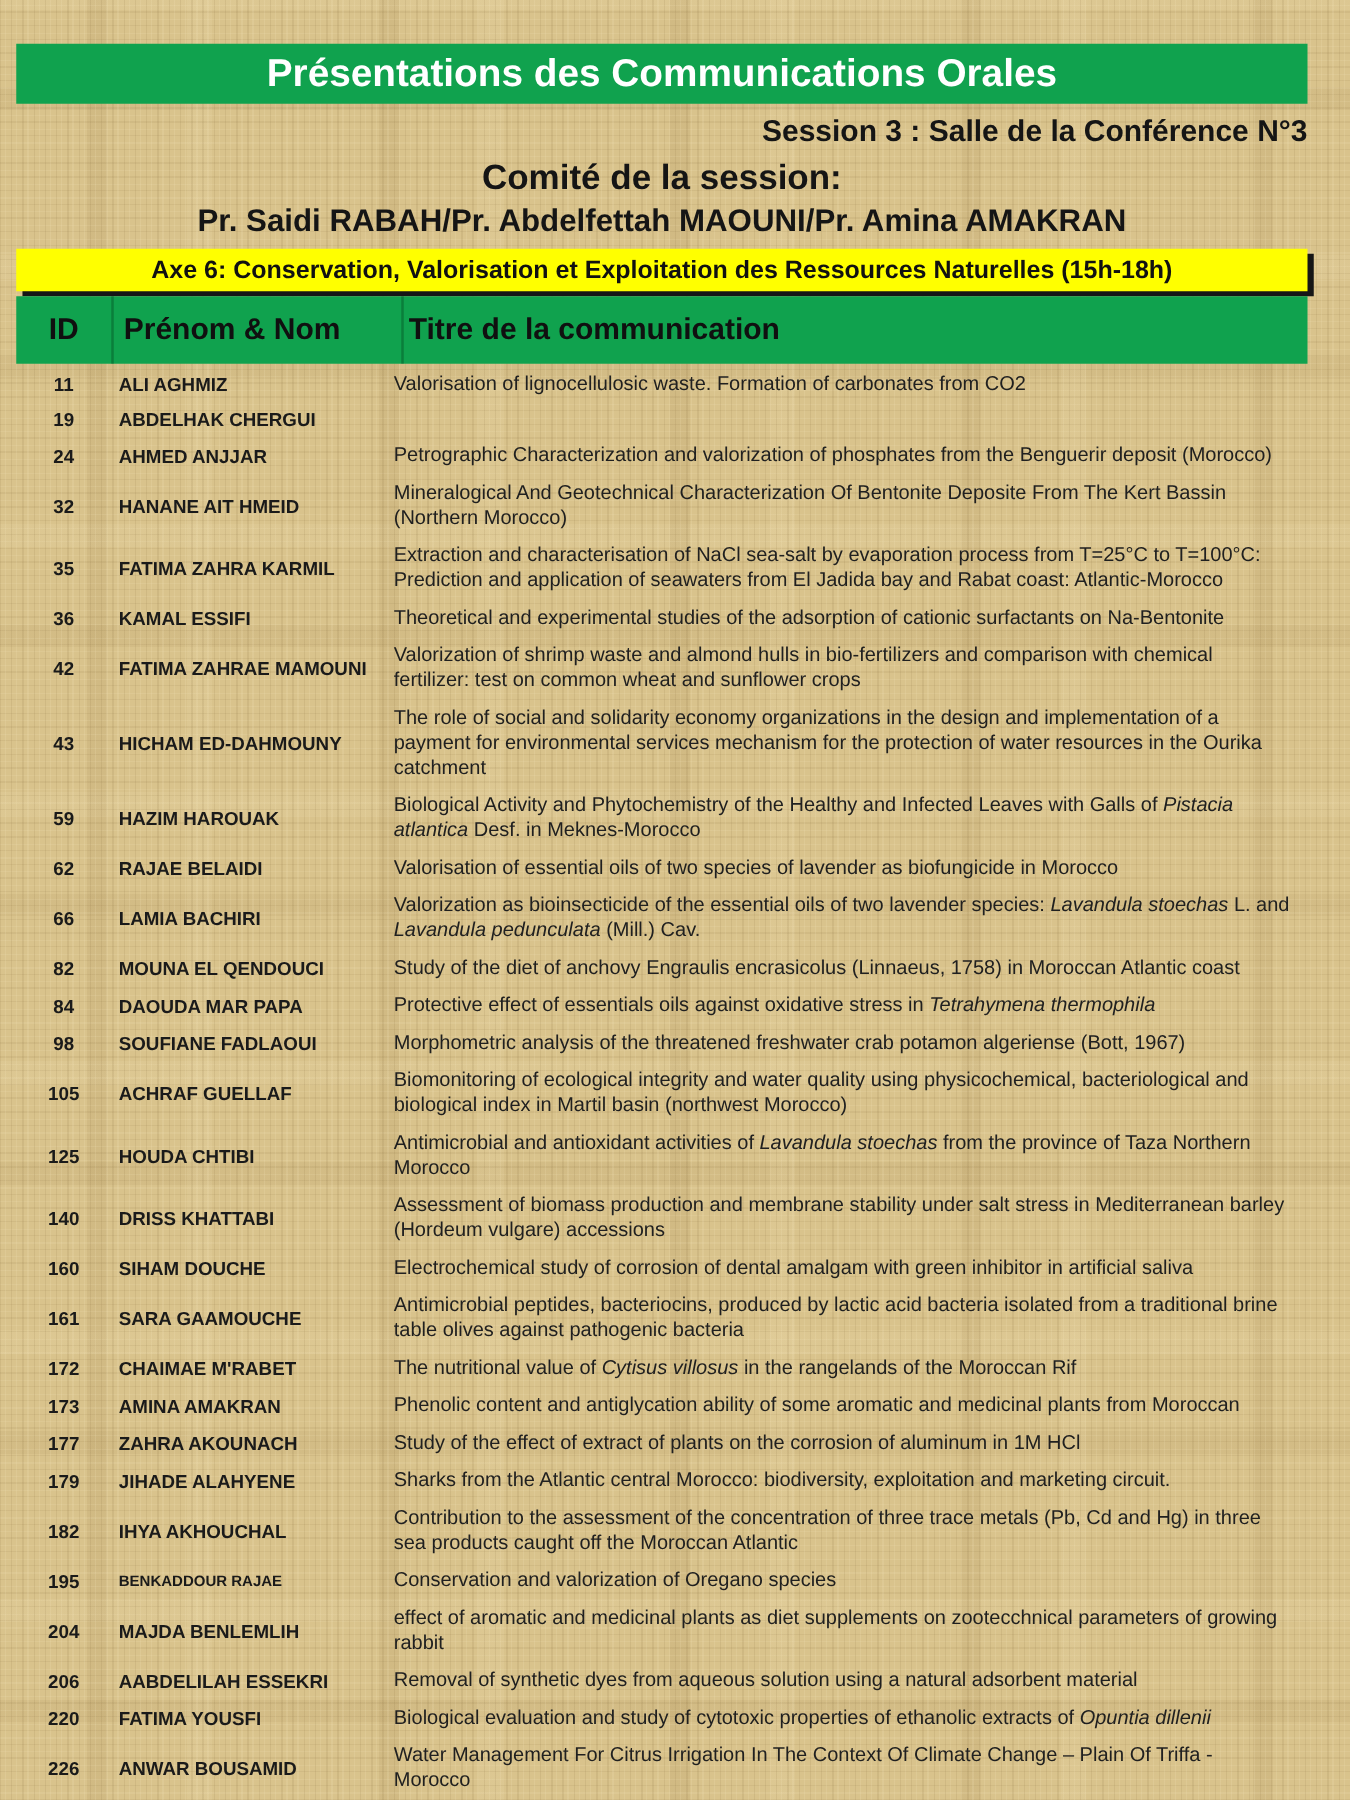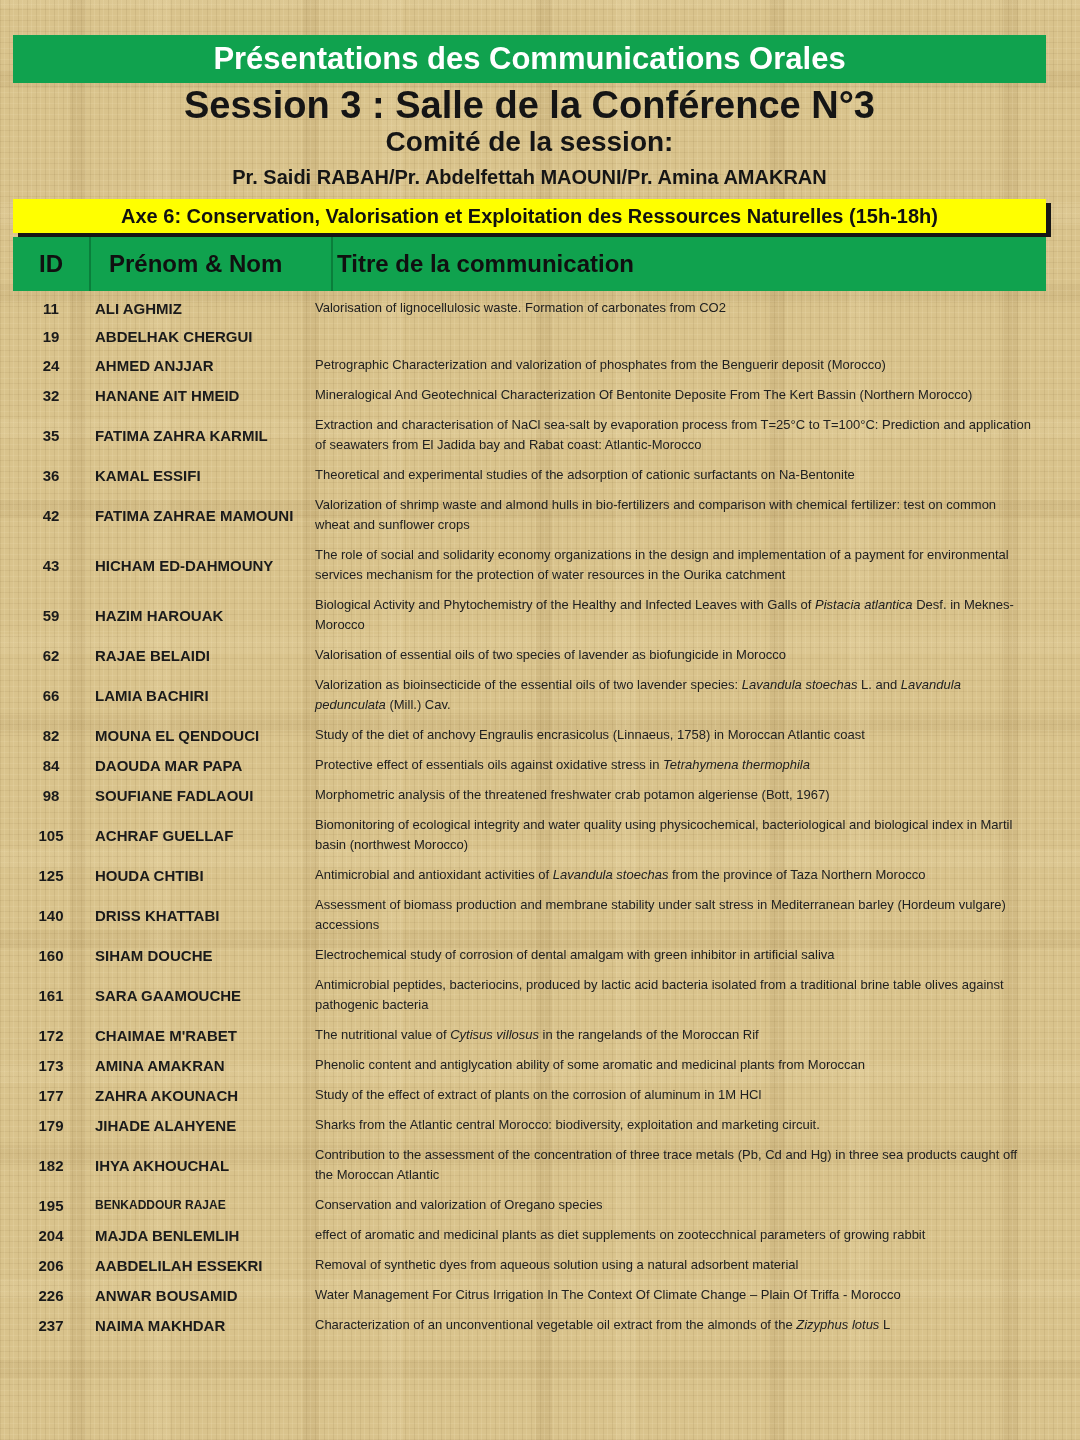--- a/index.html
+++ b/index.html
@@ -16,42 +16,42 @@
       repeating-linear-gradient(0deg, rgba(122,95,48,.09) 0 1px, rgba(0,0,0,0) 1px 5px, rgba(247,234,196,.13) 5px 6px, rgba(0,0,0,0) 6px 11px),
       repeating-linear-gradient(90deg, rgba(0,0,0,0) 0 70px, rgba(139,108,56,.10) 70px 86px, rgba(0,0,0,0) 86px 150px, rgba(236,219,173,.18) 150px 170px, rgba(0,0,0,0) 170px 233px),
       repeating-linear-gradient(0deg, rgba(0,0,0,0) 0 62px, rgba(139,108,56,.08) 62px 80px, rgba(0,0,0,0) 80px 142px, rgba(240,224,180,.15) 142px 161px, rgba(0,0,0,0) 161px 215px);
   }
   .content{position:absolute;left:13px;top:35px;width:1033px;}
   .title-bar{
     background:var(--green,#10a24e);color:#ffffff;
     height:48px;line-height:48px;text-align:center;
     font-size:31px;font-weight:bold;
   }
-  .session-line{margin-top:5px;text-align:center;font-size:38px;font-weight:bold;line-height:35px;color:#151515;}
+  .session-line{margin-top:5px;text-align:right;font-size:24px;font-weight:bold;line-height:35px;color:#151515;}
   .comite-line{margin-top:2px;text-align:center;font-size:28px;font-weight:bold;line-height:33px;color:#151515;}
-  .committee-line{margin-top:4px;text-align:center;font-size:20px;font-weight:bold;line-height:30px;color:#151515;}
+  .committee-line{margin-top:4px;text-align:center;font-size:25px;font-weight:bold;line-height:30px;color:#151515;}
   .axe-bar{
     margin-top:7px;background:var(--yellow,#ffff00);
     text-align:center;font-size:20px;font-weight:bold;line-height:34px;height:34px;
     color:#111;box-shadow:5px 4px 0 #161616;
   }
   .thead{
     margin-top:4px;background:var(--green,#10a24e);
     display:flex;align-items:center;height:54px;
     font-size:24px;font-weight:bold;color:#101010;
   }
   .th-id{width:76px;text-align:center;}
-  .th-name{width:222px;padding-left:18px;border-left:2px solid rgba(0,60,25,.35);align-self:stretch;display:flex;align-items:center;}
+  .th-name{width:222px;padding-left:8px;border-left:2px solid rgba(0,60,25,.35);align-self:stretch;display:flex;align-items:center;}
   .th-title{flex:1;padding-left:4px;border-left:2px solid rgba(0,60,25,.35);align-self:stretch;display:flex;align-items:center;}
   .tbody{margin-top:2px;}
   .row{display:flex;align-items:center;padding:5px 0;}
   .cell-id{width:76px;text-align:center;font-weight:bold;font-size:15px;flex-shrink:0;}
   .cell-name{width:222px;padding-left:6px;font-weight:bold;font-size:15px;line-height:17px;flex-shrink:0;box-sizing:border-box;}
   .cell-name.big{font-size:12px;}
-  .cell-title{flex:1;padding-left:4px;padding-right:12px;font-size:13px;line-height:20px;color:#202020;}
+  .cell-title{flex:1;padding-left:4px;padding-right:12px;font-size:16px;line-height:20px;color:#202020;}
   .cell-title i{font-style:italic;}
 </style>
 </head>
 <body>
 
 <div class="sheet">
   <div class="content">
 
     <div class="title-bar">Présentations des Communications Orales</div>
 
@@ -198,20 +198,25 @@
           <div class="cell-id">204</div>
           <div class="cell-name">MAJDA BENLEMLIH</div>
           <div class="cell-title"><span>effect of aromatic and medicinal plants as diet supplements on zootecchnical parameters of growing rabbit</span></div>
         </div>
         <div class="row">
           <div class="cell-id">206</div>
           <div class="cell-name">AABDELILAH ESSEKRI</div>
           <div class="cell-title"><span>Removal of synthetic dyes from aqueous solution using a natural adsorbent material</span></div>
         </div>
         <div class="row">
+          <div class="cell-id">220</div>
+          <div class="cell-name">FATIMA YOUSFI</div>
+          <div class="cell-title"><span>Biological evaluation and study of cytotoxic properties of ethanolic extracts of </span><i>Opuntia dillenii</i></div>
+        </div>
+        <div class="row">
           <div class="cell-id">226</div>
           <div class="cell-name">ANWAR BOUSAMID</div>
           <div class="cell-title"><span>Water Management For Citrus Irrigation In The Context Of Climate Change – Plain Of Triffa - Morocco</span></div>
         </div>
         <div class="row">
           <div class="cell-id">237</div>
           <div class="cell-name">NAIMA MAKHDAR</div>
           <div class="cell-title"><span>Characterization of an unconventional vegetable oil extract from the almonds of the </span><i>Zizyphus lotus</i><span> L</span></div>
         </div>
       </div>

